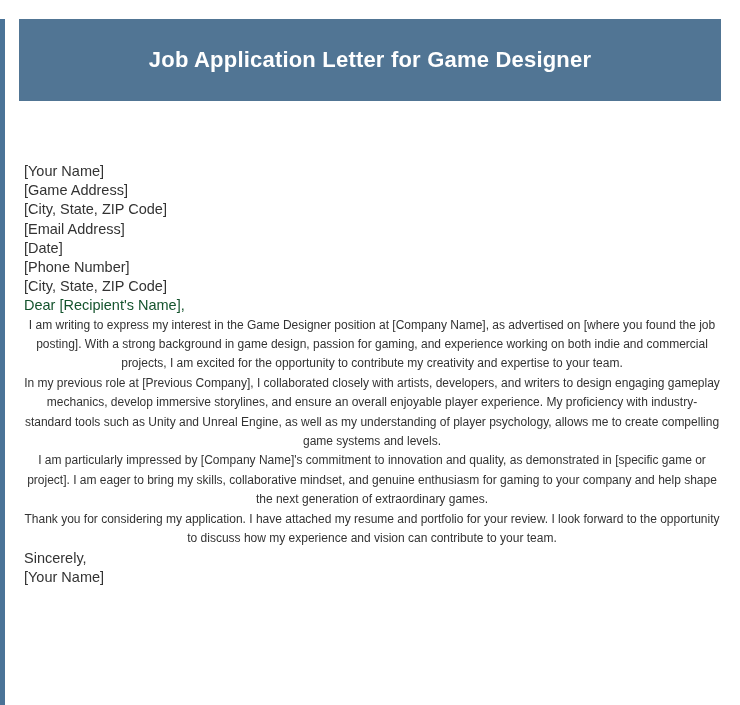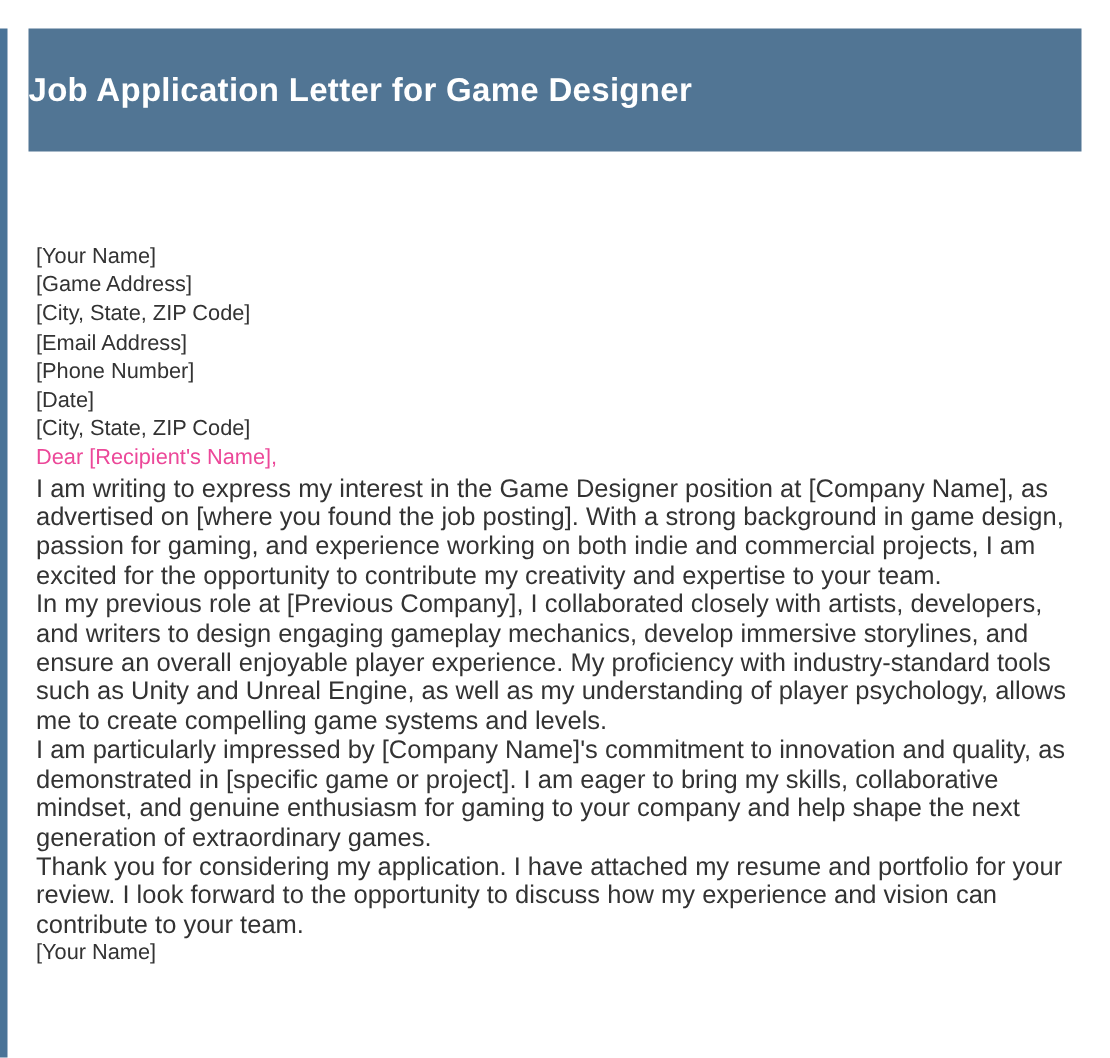--- a/index.html
+++ b/index.html
@@ -20,49 +20,50 @@
     height: 705px;
     box-sizing: border-box;
     border-left: 5px solid #4a7397;
   }
   .header-band {
     margin: 19px 19px 0 14px;
     height: 82px;
     background: #517594;
     display: flex;
     align-items: center;
+    justify-content: center;
   }
   .header-title {
     color: #ffffff;
     font-size: 22px;
     font-weight: bold;
     letter-spacing: 0.2px;
     text-align: center;
   }
   .letter-body {
     padding: 25px 20px 0 19px;
     margin-top: 36px;
   }
   .addr-line {
     font-size: 14.5px;
     line-height: 19.2px;
     color: #333333;
     white-space: pre;
   }
   .para {
-    font-size: 17px;
+    font-size: 12px;
     line-height: 19.4px;
     color: #333333;
     margin: 0;
-    text-align: left;
+    text-align: center;
   }
   .salutation {
     font-size: 14.5px;
     line-height: 19.2px;
-    color: #ec4899;
+    color: #14532d;
   }
   .closing {
     font-size: 14.5px;
     line-height: 19.2px;
     color: #333333;
   }
   .signature {
     font-size: 14.5px;
     line-height: 19.2px;
     color: #333333;
@@ -77,31 +78,32 @@
     <div class="header-title">Job Application Letter for Game Designer</div>
   </div>
 
   <div class="letter-body">
 
     <div>
       <div class="addr-line">[Your Name]</div>
       <div class="addr-line">[Game Address]</div>
       <div class="addr-line">[City, State, ZIP Code]</div>
       <div class="addr-line">[Email Address]</div>
+      <div class="addr-line">[Date]</div>
       <div class="addr-line">[Phone Number]</div>
-      <div class="addr-line">[Date]</div>
     </div>
 
     <div>
       <div class="addr-line">[City, State, ZIP Code]</div>
     </div>
 
     <div class="salutation">Dear [Recipient's Name],</div>
 
     <p class="para">I am writing to express my interest in the Game Designer position at [Company Name], as advertised on [where you found the job posting]. With a strong background in game design, passion for gaming, and experience working on both indie and commercial projects, I am excited for the opportunity to contribute my creativity and expertise to your team.</p>
     <p class="para">In my previous role at [Previous Company], I collaborated closely with artists, developers, and writers to design engaging gameplay mechanics, develop immersive storylines, and ensure an overall enjoyable player experience. My proficiency with industry-standard tools such as Unity and Unreal Engine, as well as my understanding of player psychology, allows me to create compelling game systems and levels.</p>
     <p class="para">I am particularly impressed by [Company Name]'s commitment to innovation and quality, as demonstrated in [specific game or project]. I am eager to bring my skills, collaborative mindset, and genuine enthusiasm for gaming to your company and help shape the next generation of extraordinary games.</p>
     <p class="para">Thank you for considering my application. I have attached my resume and portfolio for your review. I look forward to the opportunity to discuss how my experience and vision can contribute to your team.</p>
 
+    <div class="closing">Sincerely,</div>
     <div class="signature">[Your Name]</div>
 
   </div>
 </div>
 
 </body></html>

